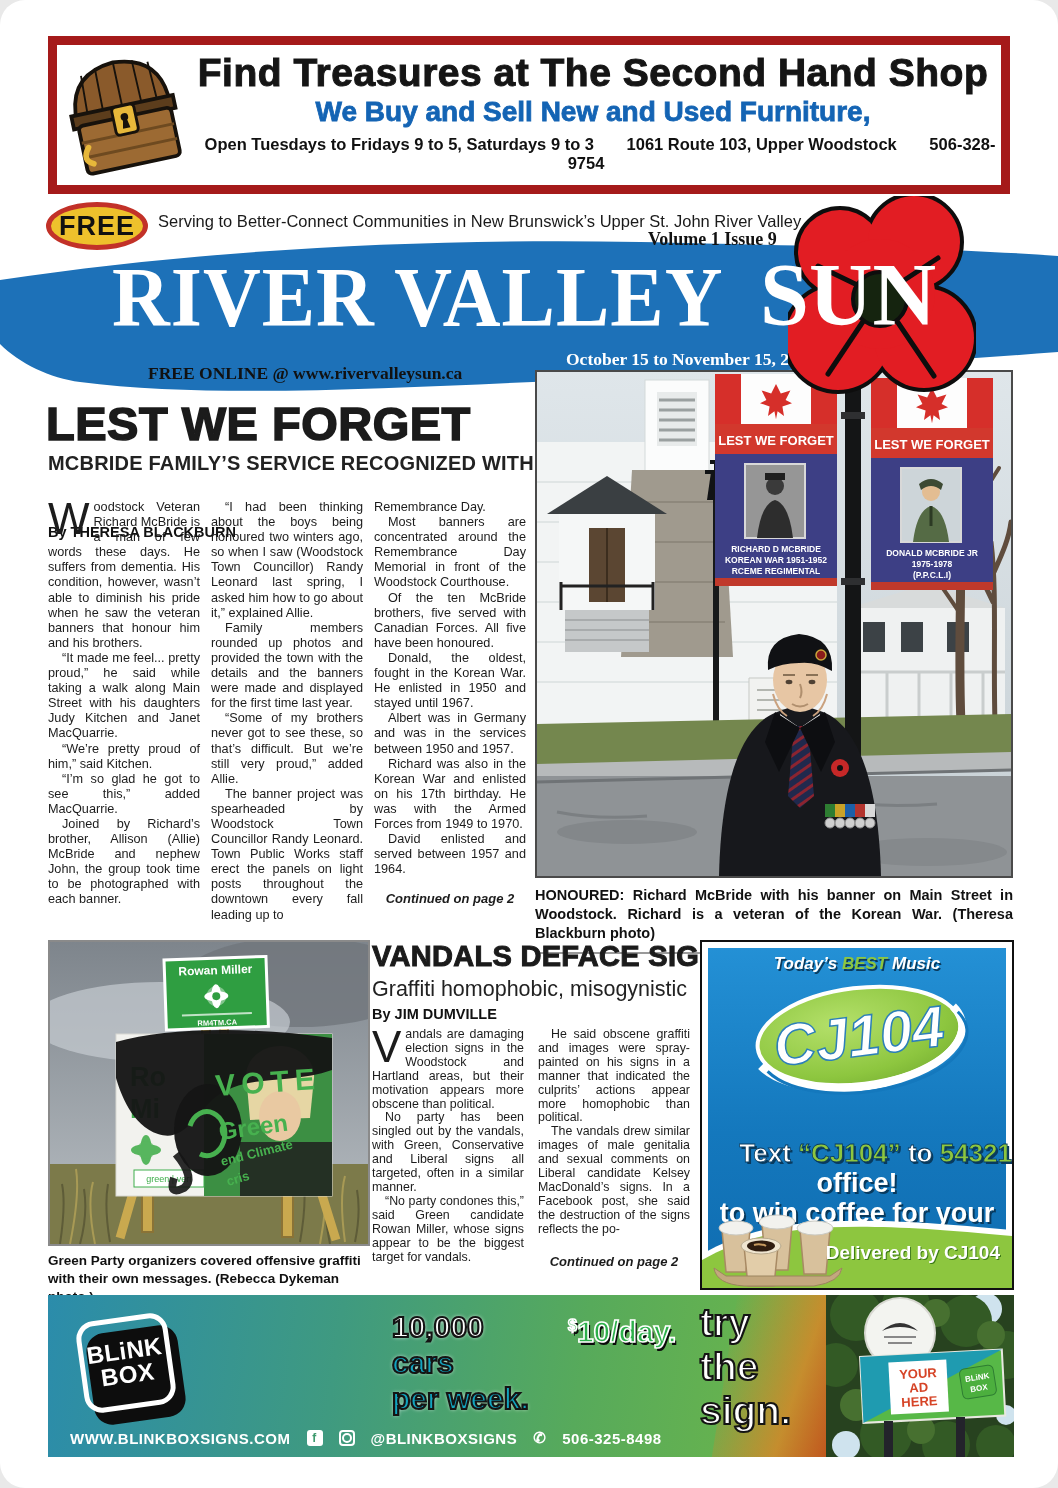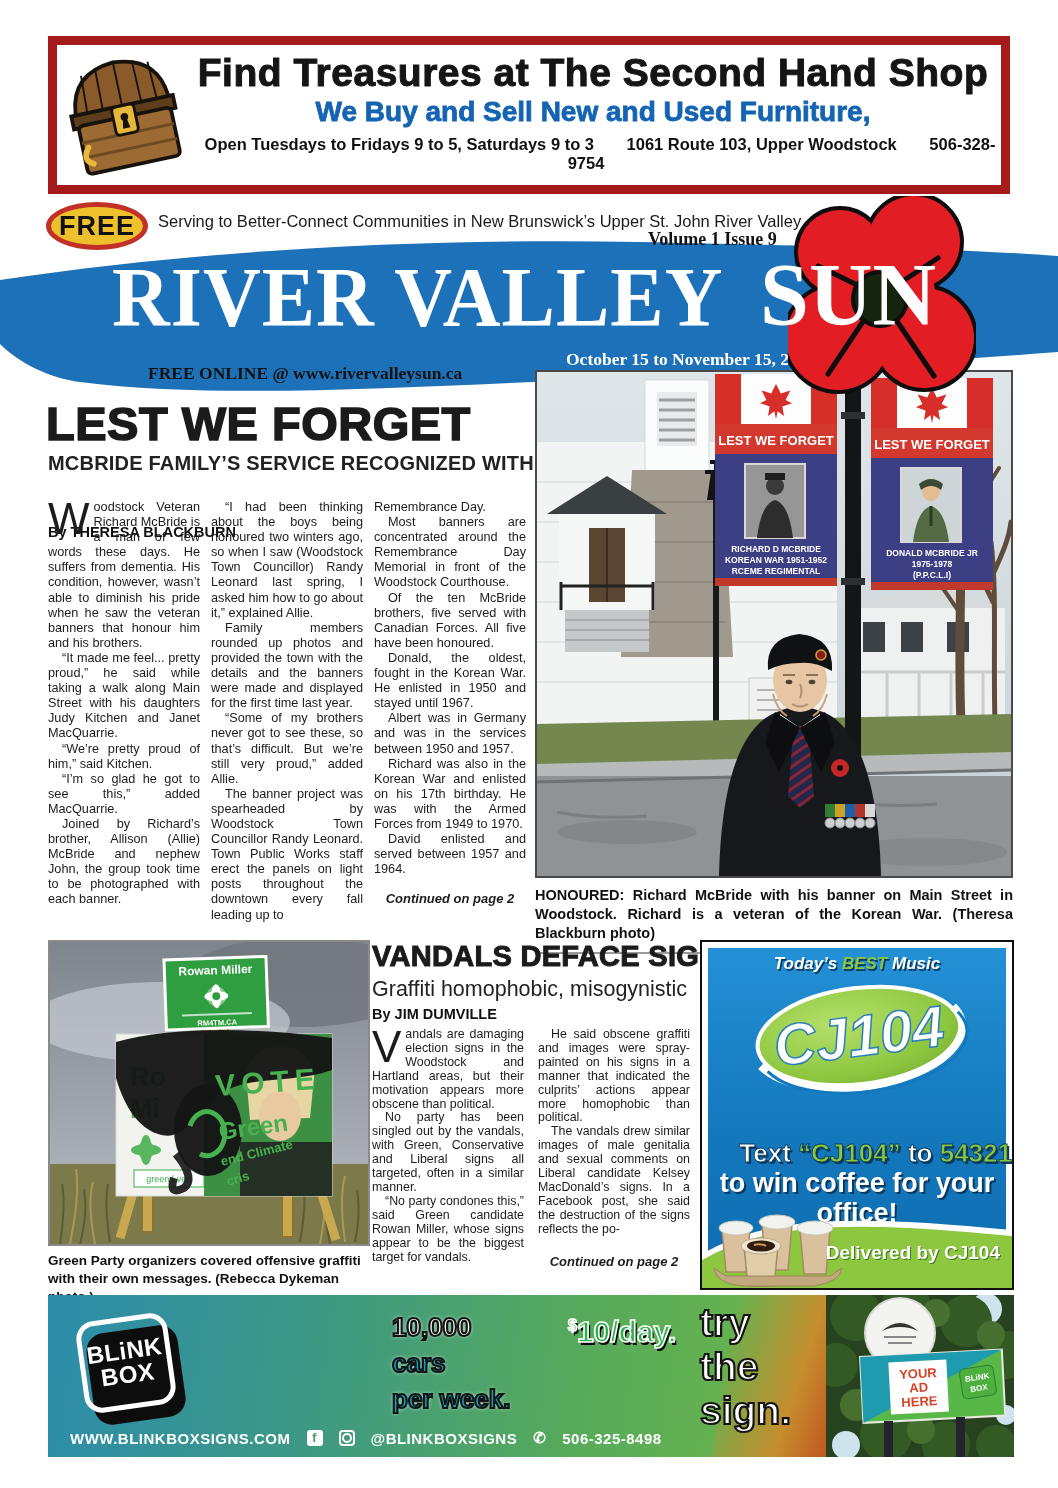--- a/index.html
+++ b/index.html
@@ -1,17 +1,17 @@
 <!DOCTYPE html>
 <html><head>
 <meta charset="utf-8">
 <style>
   html,body{margin:0;padding:0;background:#e9e9e9;}
   .page{position:relative;width:1058px;height:1488px;background:#fff;margin:0 auto;
-        font-family:"Liberation Sans",sans-serif;overflow:hidden;}
+        font-family:"Liberation Sans",sans-serif;overflow:hidden;border-radius:25px;}
   .abs{position:absolute;}
 
   
   .top-ad{left:48px;top:36px;width:962px;height:158px;border:9px solid #a51a1a;
           box-sizing:border-box;background:#fff;text-align:center;padding-left:128px;}
   .top-ad .h{font-size:39px;font-weight:bold;color:#151515;margin-top:6px;letter-spacing:.5px;
              -webkit-text-stroke:1px #151515;}
   .top-ad .b{font-size:28px;font-weight:bold;color:#1464b4;line-height:33px;
              -webkit-text-stroke:.8px #1464b4;}
   .top-ad .d{font-size:16.5px;font-weight:bold;color:#111;margin-top:7px;}
@@ -101,21 +101,21 @@
   .bb-photo{position:absolute;right:0;top:0;width:188px;height:162px;}
   .bb-logo-sh{position:absolute;left:42px;top:34px;width:92px;height:92px;border-radius:18px;
               background:#0d0d0d;transform:rotate(-8deg);}
   .bb-logo{position:absolute;left:32px;top:22px;width:92px;height:92px;border:5px solid #fff;
            border-radius:18px;transform:rotate(-8deg);box-sizing:border-box;display:flex;
            flex-direction:column;align-items:center;justify-content:center;color:#fff;
            font-weight:900;font-size:24px;line-height:24px;letter-spacing:.5px;}
   .ok{-webkit-text-stroke:2.2px #141414;}
   .bb-247{position:absolute;left:152px;top:18px;font-size:33px;font-weight:900;color:#fff;line-height:40px;}
   .bb-247 .o{color:#e0572a;}
-  .bb-cars{position:absolute;left:344px;top:14px;font-size:26px;font-weight:900;color:#12a5c0;
+  .bb-cars{position:absolute;left:344px;top:14px;font-size:30px;font-weight:900;color:#12a5c0;
            line-height:36px;text-shadow:0 0 4px #fff;}
   .bb-cars .w{color:#fff;}
   .bb-price{position:absolute;left:520px;top:20px;font-size:30px;font-weight:900;color:#2db04b;
             -webkit-text-stroke:1.6px #fff;text-shadow:2px 3px 0 #0a0a0a;}
   .bb-price sup{font-size:16px;}
   .bb-try{position:absolute;left:652px;top:6px;font-size:39px;font-weight:900;color:#fff;line-height:44px;}
   .bb-bottom{position:absolute;left:22px;bottom:10px;display:flex;align-items:center;gap:16px;
              font-size:15px;font-weight:900;color:#fff;letter-spacing:.5px;}
   .sicon{display:inline-flex;width:16px;height:16px;align-items:center;justify-content:center;
          font-size:12px;font-weight:bold;}
@@ -469,22 +469,22 @@
         <ellipse cx="119" cy="62" rx="102" ry="48" fill="url(#lg)" stroke="#fff" stroke-width="4"></ellipse>
         <path d="M18,80 A104,50 0 0 0 216,44" stroke="#fff" stroke-width="8" fill="none"></path>
         <path d="M24,86 A104,50 0 0 0 220,50" stroke="#1478bd" stroke-width="3" fill="none"></path>
         <text x="119" y="82" text-anchor="middle" font-size="58" font-weight="bold" font-style="italic" fill="#fff" stroke="#2c7fb8" stroke-width="1.5">CJ104</text>
       </g>
     </svg>
     <div class="cj-text1">
       <span>Text </span><span class="grn">“CJ104”</span><span> to </span><span class="grn">54321</span>
     </div>
     <div class="cj-text2">
-      <div>to win coffee for your</div>
-        <div>office!</div>
+      <div>office!</div>
+        <div>to win coffee for your</div>
     </div>
     <svg class="cj-swoosh" viewBox="0 0 314 92" preserveAspectRatio="none">
       <path d="M0,58 C60,24 130,16 314,34 L314,92 L0,92 Z" fill="#fff"></path>
       <path d="M0,64 C60,30 130,22 314,40 L314,92 L0,92 Z" fill="#8dc63f"></path>
     </svg>
     <svg class="cj-cups" viewBox="0 0 150 104">
       <g stroke="#a88a64" stroke-width="1.5">
         <path d="M18,46 L46,46 L42,88 L22,88 Z" fill="#d8c19c"></path>
         <path d="M58,40 L88,40 L84,86 L62,86 Z" fill="#d8c19c"></path>
         <path d="M96,46 L126,46 L122,90 L100,90 Z" fill="#d8c19c"></path>

